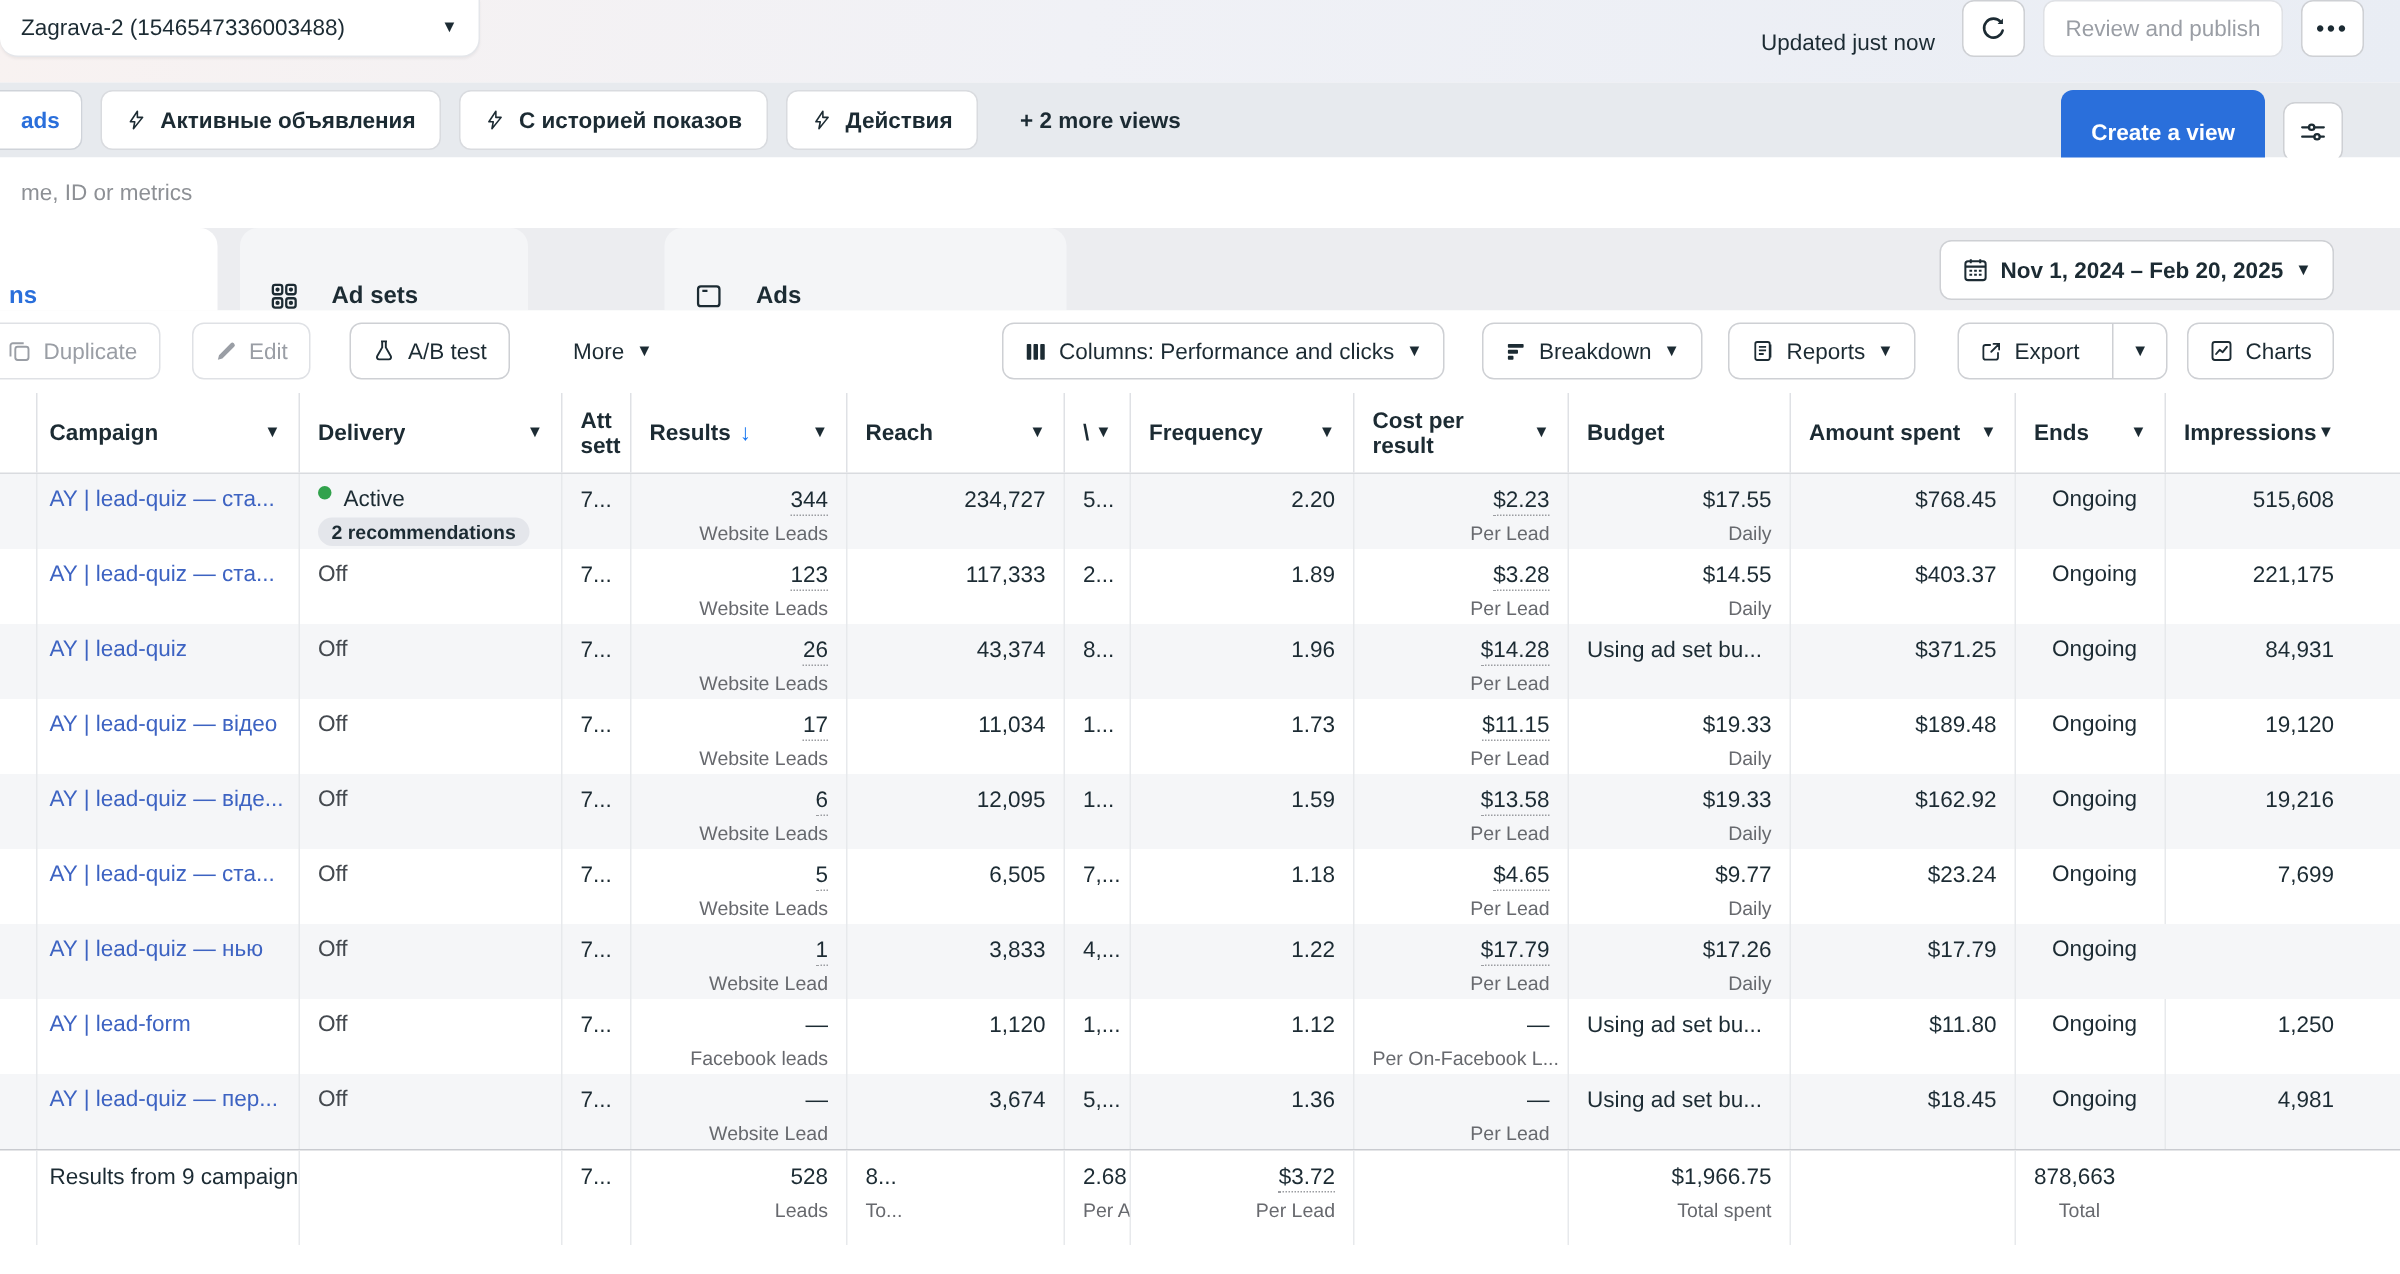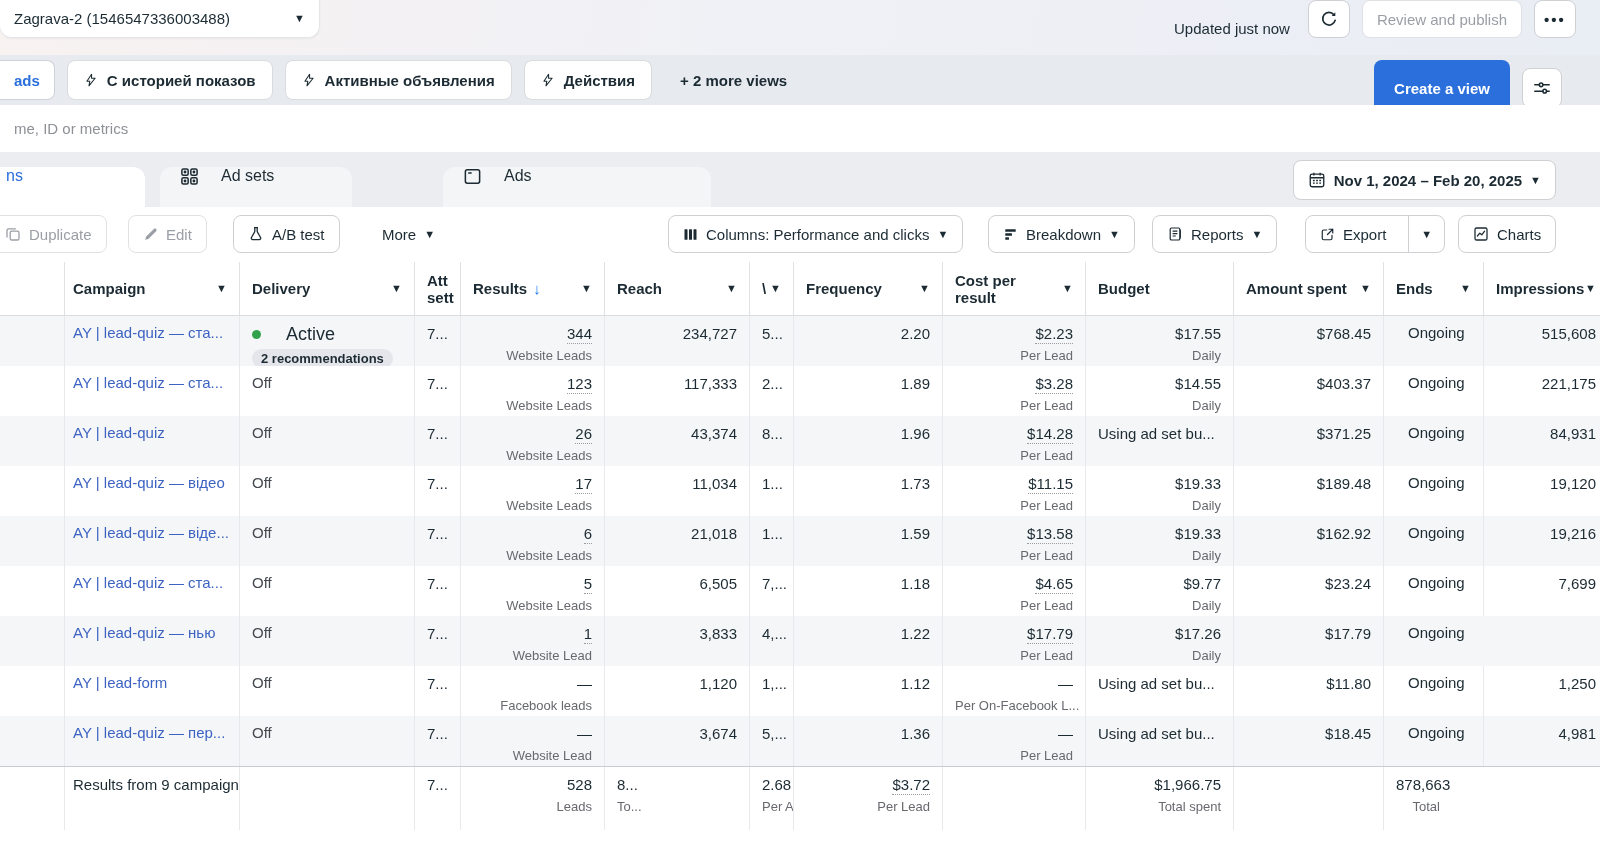--- a/index.html
+++ b/index.html
@@ -39,55 +39,55 @@
 
   
   .searchbar { position:absolute; top:105px; left:0; width:1600px; height:47px; background:#fff;
                display:flex; align-items:center; padding-left:14px; }
   .searchbar input { border:none; outline:none; font-size:15px; width:900px; color:#1c2b33;
                      font-family:"Liberation Sans","DejaVu Sans",sans-serif; }
   .searchbar input::placeholder { color:#8d9095; }
 
   
   .tabsbar { position:absolute; top:152px; left:0; width:1600px; height:55px; background:#ecedf0; }
-  .tab { position:absolute; top:15px; height:55px; border-radius:12px 12px 0 0; display:flex; align-items:flex-start;
-         gap:12px; padding:0 20px; font-size:16px; font-weight:400; cursor:pointer; }
+  .tab { position:absolute; top:0; height:55px; border-radius:12px 12px 0 0; display:flex; align-items:flex-end;
+         gap:12px; padding:0 20px; font-size:16px; font-weight:700; cursor:pointer; }
   .tab.active { background:#fff; color:#2a6fdb; }
   .tab.idle { background:#f4f5f7; color:#1c2b33;gap:22px; }
   .date-btn { position:absolute; right:44px; top:8px; }
   .date-btn .btn { font-weight:600; }
 
   
   .toolbar { position:absolute; top:207px; left:0; width:1600px; height:55px; background:#fff; }
   .toolbar .btn { position:absolute; top:8px; }
   .split { display:inline-flex; align-items:stretch; padding:0; overflow:hidden; }
   .split .seg { display:flex; align-items:center; gap:8px; padding:0 14px; }
   .split .seg + .seg { border-left:1px solid #ced0d4; padding:0 12px; }
 
   
   .table { position:absolute; top:262px; left:0; width:1600px; background:#fff; }
-  .trow { display:grid; grid-template-columns:21px 179px 175px 46px 144px 145px 44px 149px 143px 148px 150px 100px 156px; width:1600px;padding-left:40px; }
+  .trow { display:grid; grid-template-columns:21px 179px 175px 46px 144px 145px 44px 149px 143px 148px 150px 100px 156px; width:1600px; }
   .cell { border-right:1px solid #e7e9ec; padding:8px 12px; overflow:hidden; }
   .cell:last-child { border-right:none; padding-right:44px; }
   .thead { height:54px; border-bottom:1px solid #d9dbdf; }
   .thead .cell { display:flex; align-items:center; font-weight:700; font-size:15px; border-right-color:#dfe1e5; }
   .thead .hlabel { white-space:nowrap; overflow:hidden; }
   .thead .spring { flex:1; }
   .sortarrow { color:#1877f2; font-size:15px; margin-left:6px; font-weight:400; }
   .h2line { line-height:17px; white-space:nowrap; }
   .row { height:50px; }
   .row:nth-child(even) { background:#f5f6f8; }
   .summary { height:64px; border-top:1px solid #c9cbd0; background:#fff; }
   .val { font-size:15px; line-height:20px; white-space:nowrap; }
   .sub { font-size:13px; color:#67696e; line-height:17px; margin-top:3px; white-space:nowrap; }
   .right { text-align:right; }
   .left { text-align:left; }
   .u { border-bottom:1.5px dotted #9b9da1; padding-bottom:1px; }
   .link { color:#3d63c2; font-size:15px; white-space:nowrap; cursor:pointer; }
-  .statusline { display:flex; align-items:center; gap:25px; font-size:18px; }
+  .statusline { display:flex; align-items:flex-start; gap:8px; font-size:15px; }
   .gdot { width:9px; height:9px; border-radius:50%; background:#31a24c; display:inline-block; }
   .badge { display:inline-block; background:#e4e6eb; border-radius:10px; padding:2px 9px; font-size:13px;
            font-weight:700; margin-top:4px; white-space:nowrap; cursor:pointer; }
   .offtxt { font-size:15px; color:#44494f; }
   .ends-cell { padding-left:24px; font-size:15px; }
   .icon { display:inline-flex; align-items:center; justify-content:center; flex:none; }
 </style>
 </head>
 <body>
 
@@ -119,29 +119,29 @@
     <div class="pills" id="pills">
         <div class="pill active">
           <span>ads</span>
         </div>
         <div class="pill">
           <span class="icon">
             <svg width="14" height="16" viewBox="0 0 24 24" fill="none" stroke="#1c2b33" stroke-width="1.8" stroke-linejoin="round">
               <path d="M13 2 5 14h5l-1.5 8L19 9h-6z"></path>
             </svg>
           </span>
-          <span>С историей показов</span>
+          <span>Активные объявления</span>
         </div>
         <div class="pill">
           <span class="icon">
             <svg width="14" height="16" viewBox="0 0 24 24" fill="none" stroke="#1c2b33" stroke-width="1.8" stroke-linejoin="round">
               <path d="M13 2 5 14h5l-1.5 8L19 9h-6z"></path>
             </svg>
           </span>
-          <span>Активные объявления</span>
+          <span>С историей показов</span>
         </div>
         <div class="pill">
           <span class="icon">
             <svg width="14" height="16" viewBox="0 0 24 24" fill="none" stroke="#1c2b33" stroke-width="1.8" stroke-linejoin="round">
               <path d="M13 2 5 14h5l-1.5 8L19 9h-6z"></path>
             </svg>
           </span>
           <span>Действия</span>
         </div>
         <div class="pill ghost">+  2 more views</div>
@@ -529,21 +529,21 @@
           <div class="offtxt">Off</div>
         </div>
         <div class="cell ">
           <div class="val left"><span>7...</span></div>
         </div>
         <div class="cell ">
           <div class="val right"><span class="u">6</span></div>
           <div class="sub right">Website Leads</div>
         </div>
         <div class="cell ">
-          <div class="val right"><span>21,018</span></div>
+          <div class="val right"><span>12,095</span></div>
         </div>
         <div class="cell ">
           <div class="val left"><span>1...</span></div>
         </div>
         <div class="cell ">
           <div class="val right"><span>1.59</span></div>
         </div>
         <div class="cell ">
           <div class="val right"><span class="u">$13.58</span></div>
           <div class="sub right">Per Lead</div>

